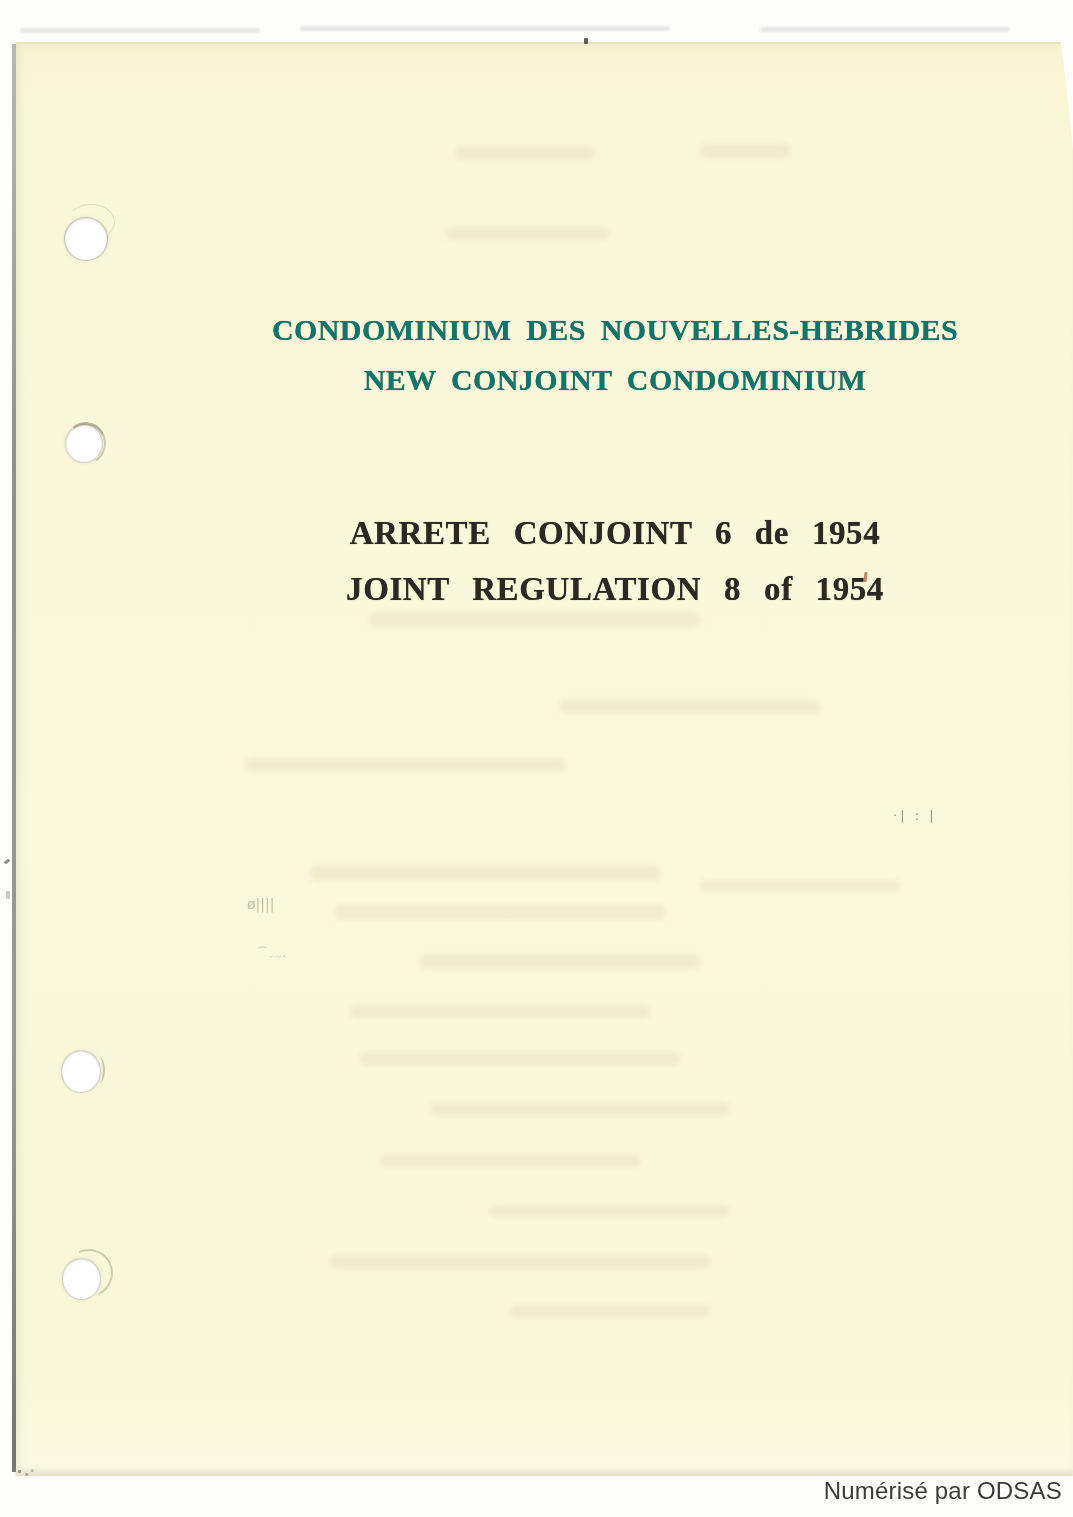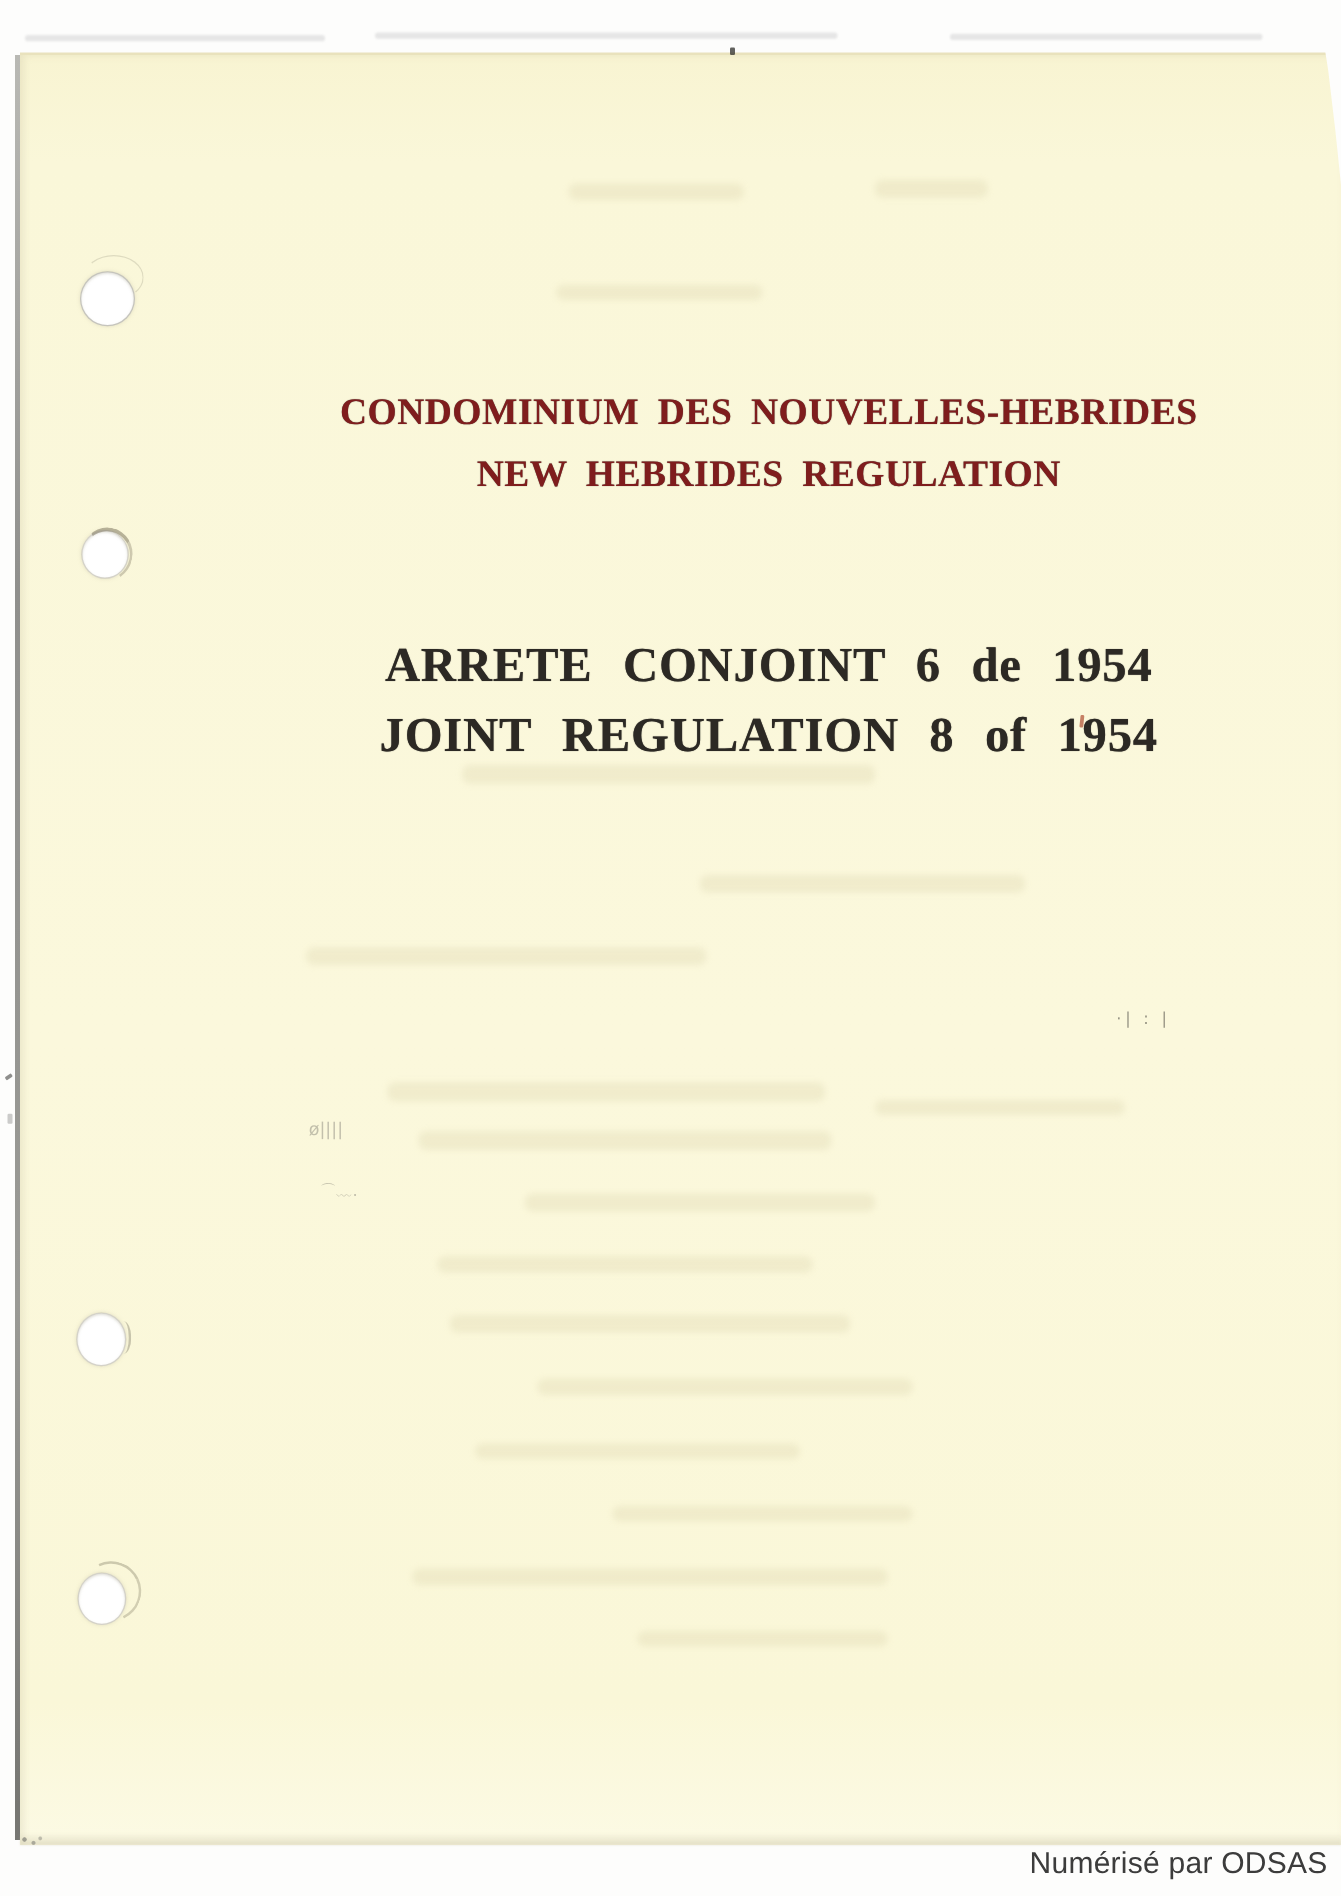--- a/index.html
+++ b/index.html
@@ -108,37 +108,37 @@
     font-family: "DejaVu Sans", sans-serif;
     filter: blur(0.4px);
   }
   
   .title-block {
     position: absolute;
     left: 160px;
     top: 305px;
     width: 910px;
     text-align: center;
-    color: #7f1d1d;
+    color: #0f766e;
     font-weight: bold;
     font-size: 30px;
     line-height: 50px;
     letter-spacing: 0.4px;
     word-spacing: 7px;
     text-shadow: 0 0 0.7px rgba(45,42,37,0.8);
   }
   .regulation-block {
     position: absolute;
     left: 160px;
     top: 505px;
     width: 910px;
     text-align: center;
     color: #2c2924;
     font-weight: bold;
-    font-size: 39px;
+    font-size: 33px;
     line-height: 56px;
     letter-spacing: 0.6px;
     word-spacing: 14px;
     text-shadow: 0 0 0.7px rgba(44,41,36,0.8);
   }
   .ink-speck {
     position: absolute;
     left: 584px;
     top: 38px;
     width: 4px;
@@ -229,21 +229,21 @@
   <div class="scribble" style="left:247px; top:896px; font-size:14px;">ø||||</div>
   <div class="scribble" style="left:256px; top:944px; font-size:13px;">⌒﹏.</div>
 
   <div class="hole h1"></div>
   <div class="hole h2"></div>
   <div class="hole h3"></div>
   <div class="hole h4"></div>
 
   <div class="title-block">
     <div>CONDOMINIUM DES NOUVELLES-HEBRIDES</div>
-    <div>NEW HEBRIDES REGULATION</div>
+    <div>NEW CONJOINT CONDOMINIUM</div>
   </div>
 
   <div class="regulation-block">
     <div>ARRETE CONJOINT 6 de 1954</div>
     <div>JOINT REGULATION 8 of 1954</div>
   </div>
 
   <div class="ink-speck"></div>
   <div class="red-tick"></div>
   <div class="pencil-mark">·| : |</div>

